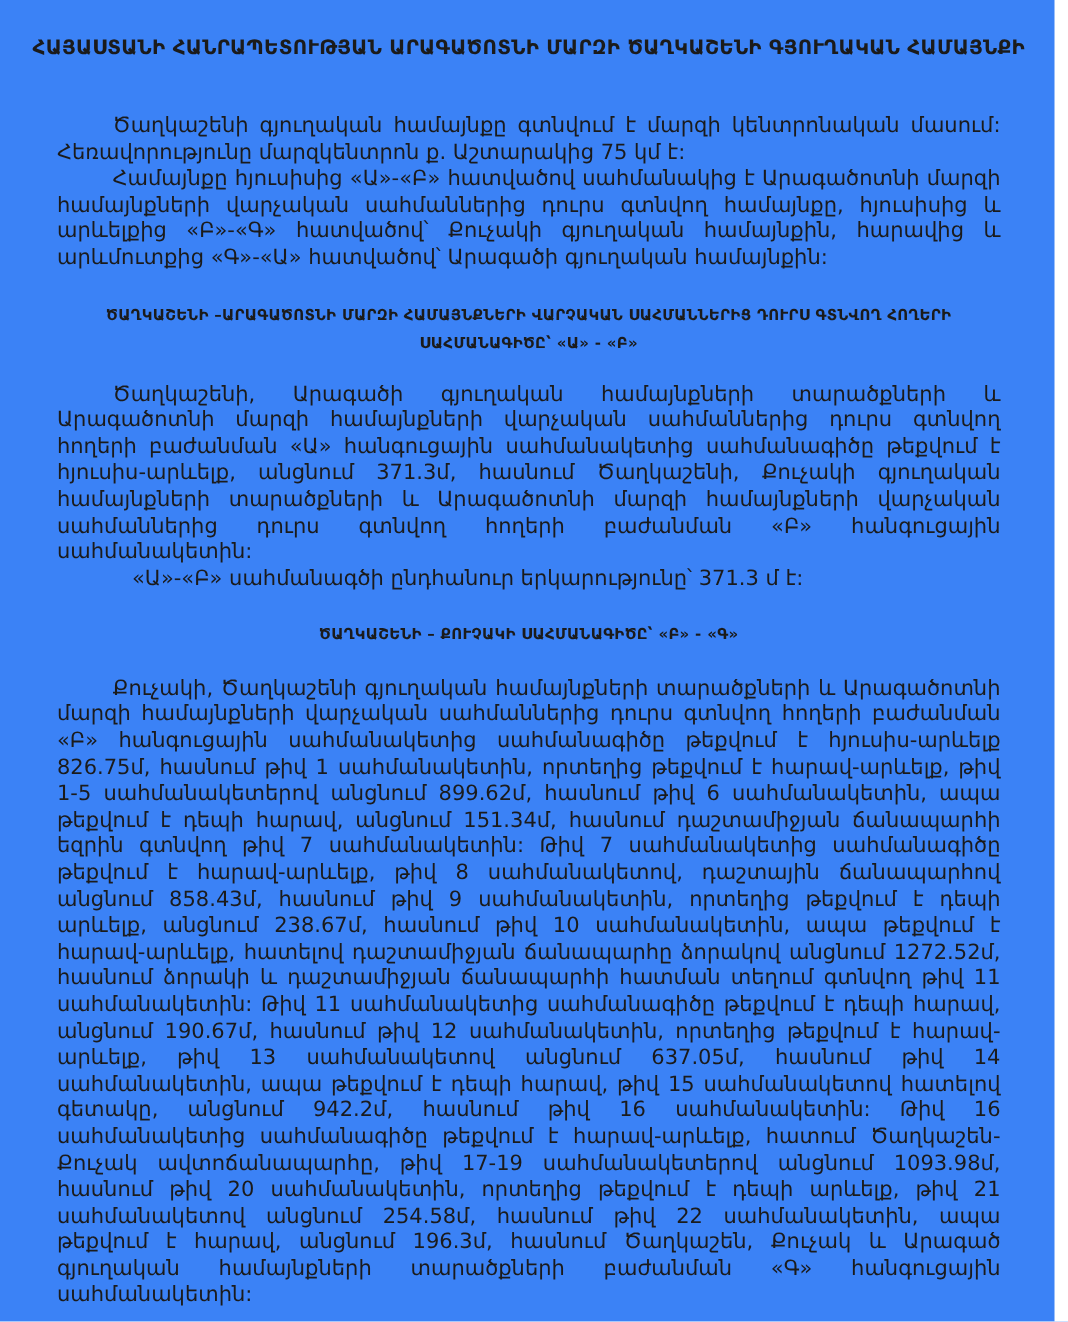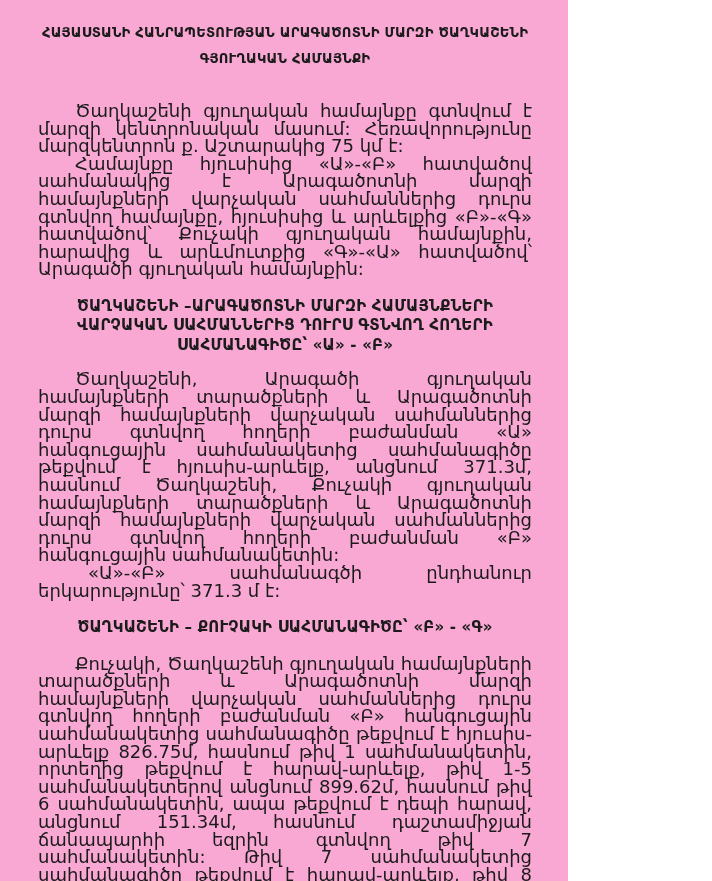--- a/index.html
+++ b/index.html
@@ -2,61 +2,61 @@
 <html lang="hy"><head>
 <meta charset="utf-8">
 <style>
   html, body {
     margin: 0;
     padding: 0;
     background: #ffffff;
   }
   .page {
     position: relative;
-    width: 568px;
+    width: 703px;
     height: 881px;
     box-sizing: border-box;
-    background: #f9a8d4;
+    background: #3b82f6;
     color: #1b1b1b;
     font-family: "DejaVu Sans", "Liberation Sans", sans-serif;
     padding: 20px 36px 0 38px;
     overflow: hidden;
   }
   
   .doc-title {
     margin: 0 -26px;
     text-align: center;
     font-weight: bold;
   }
   .doc-title .t-line {
     font-size: 13.2px;
     line-height: 26px;
     letter-spacing: 0.2px;
   }
   
   .doc-body p {
     margin: 0;
-    font-size: 18px;
+    font-size: 14px;
     line-height: 17.6px;
     text-align: justify;
     text-indent: 37px;
   }
   .doc-body p.first {
     margin-top: 30px;
   }
   .length-line {
     text-align: right;
     text-indent: 50px !important;
   }
   
   .section-heading {
     margin: 19px 0 15px 0;
     text-align: center;
     font-weight: bold;
-    font-size: 15px;
+    font-size: 10px;
     line-height: 19.5px;
     letter-spacing: 0.2px;
   }
   .section-heading.second {
     margin-bottom: 17px;
   }
 </style>
 </head>
 <body>
 

